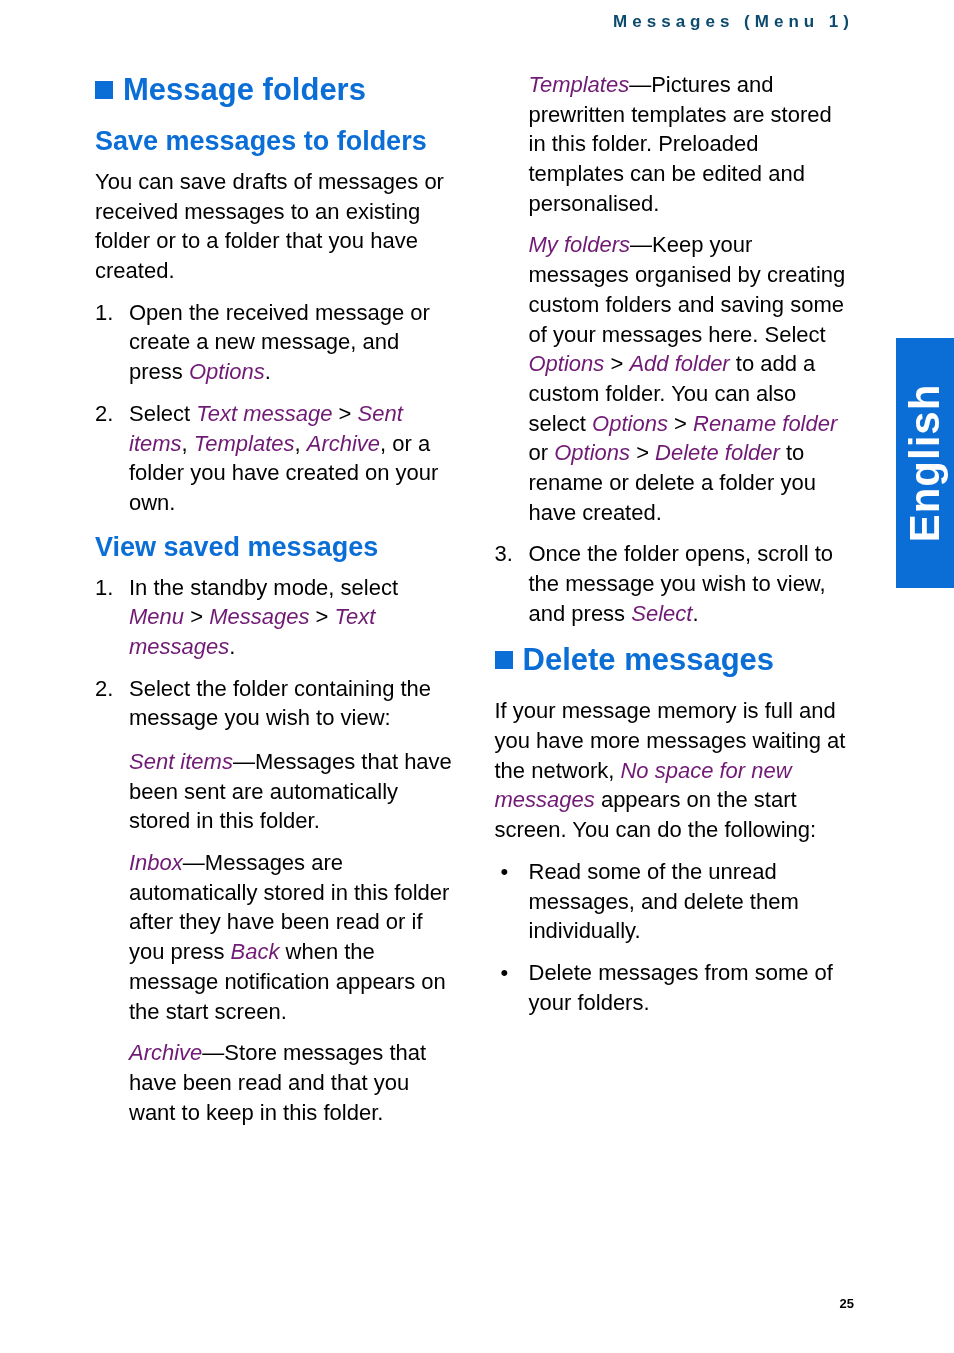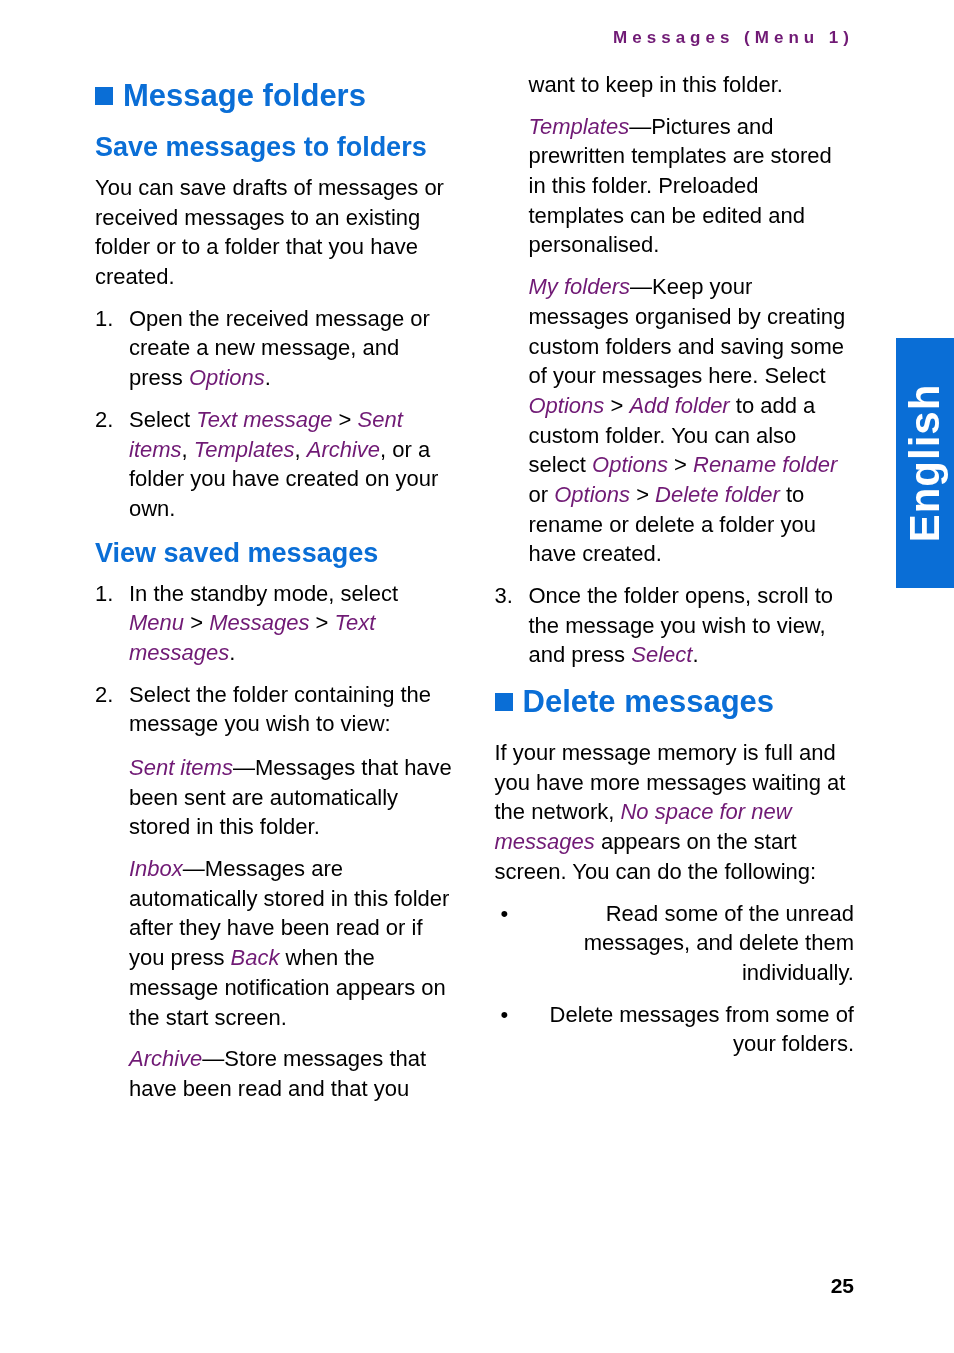--- a/index.html
+++ b/index.html
@@ -6,26 +6,26 @@
   body {
     width: 954px;
     height: 1353px;
     font-family: Arial, Helvetica, sans-serif;
     position: relative;
     background: #fff;
     color: #000;
   }
   .header {
     position: absolute;
-    top: 28px;
+    top: 12px;
     right: 100px;
     font-size: 17px;
     font-weight: bold;
     letter-spacing: 5px;
-    color: #701a75;
+    color: #0c4a6e;
   }
   .side-tab {
     position: absolute;
     right: 0;
     top: 338px;
     width: 58px;
     height: 250px;
     background: #0a6ed6;
     display: flex;
     align-items: center;
@@ -33,23 +33,23 @@
   }
   .side-tab-text {
     color: #fff;
     font-size: 42px;
     font-weight: bold;
     transform: rotate(-90deg);
     letter-spacing: 1px;
   }
   .page-number {
     position: absolute;
-    bottom: 55px;
+    bottom: 42px;
     right: 100px;
-    font-size: 21px;
+    font-size: 13px;
     font-weight: bold;
     margin-left: 40px;
   }
   .content {
     position: absolute;
     top: 70px;
     left: 95px;
     right: 100px;
     column-count: 2;
     column-gap: 40px;
@@ -62,21 +62,21 @@
     height: 18px;
     background: #0a6ed6;
     margin-right: 10px;
     vertical-align: 1px;
   }
   h1 {
     color: #0a6ed6;
     font-size: 31px;
     font-weight: bold;
     margin-bottom: 18px;
-    margin-top: 8px;
+    margin-top: 2px;
   }
   h2 {
     color: #0a6ed6;
     font-size: 27px;
     font-weight: bold;
     margin-bottom: 10px;
     margin-top: 4px;
   }
   p, li {
     font-size: 22px;
@@ -103,21 +103,20 @@
     left: 0;
     top: 0;
   }
   ul.bul {
     list-style: none;
   }
   ul.bul > li {
     position: relative;
     padding-left: 34px;
     margin-bottom: 12px;
-    text-align: right;
   }
   ul.bul > li::before {
     content: "•";
     position: absolute;
     left: 6px;
     top: 0;
     font-size: 22px;
   }
   .sub-block {
     padding-left: 34px;

